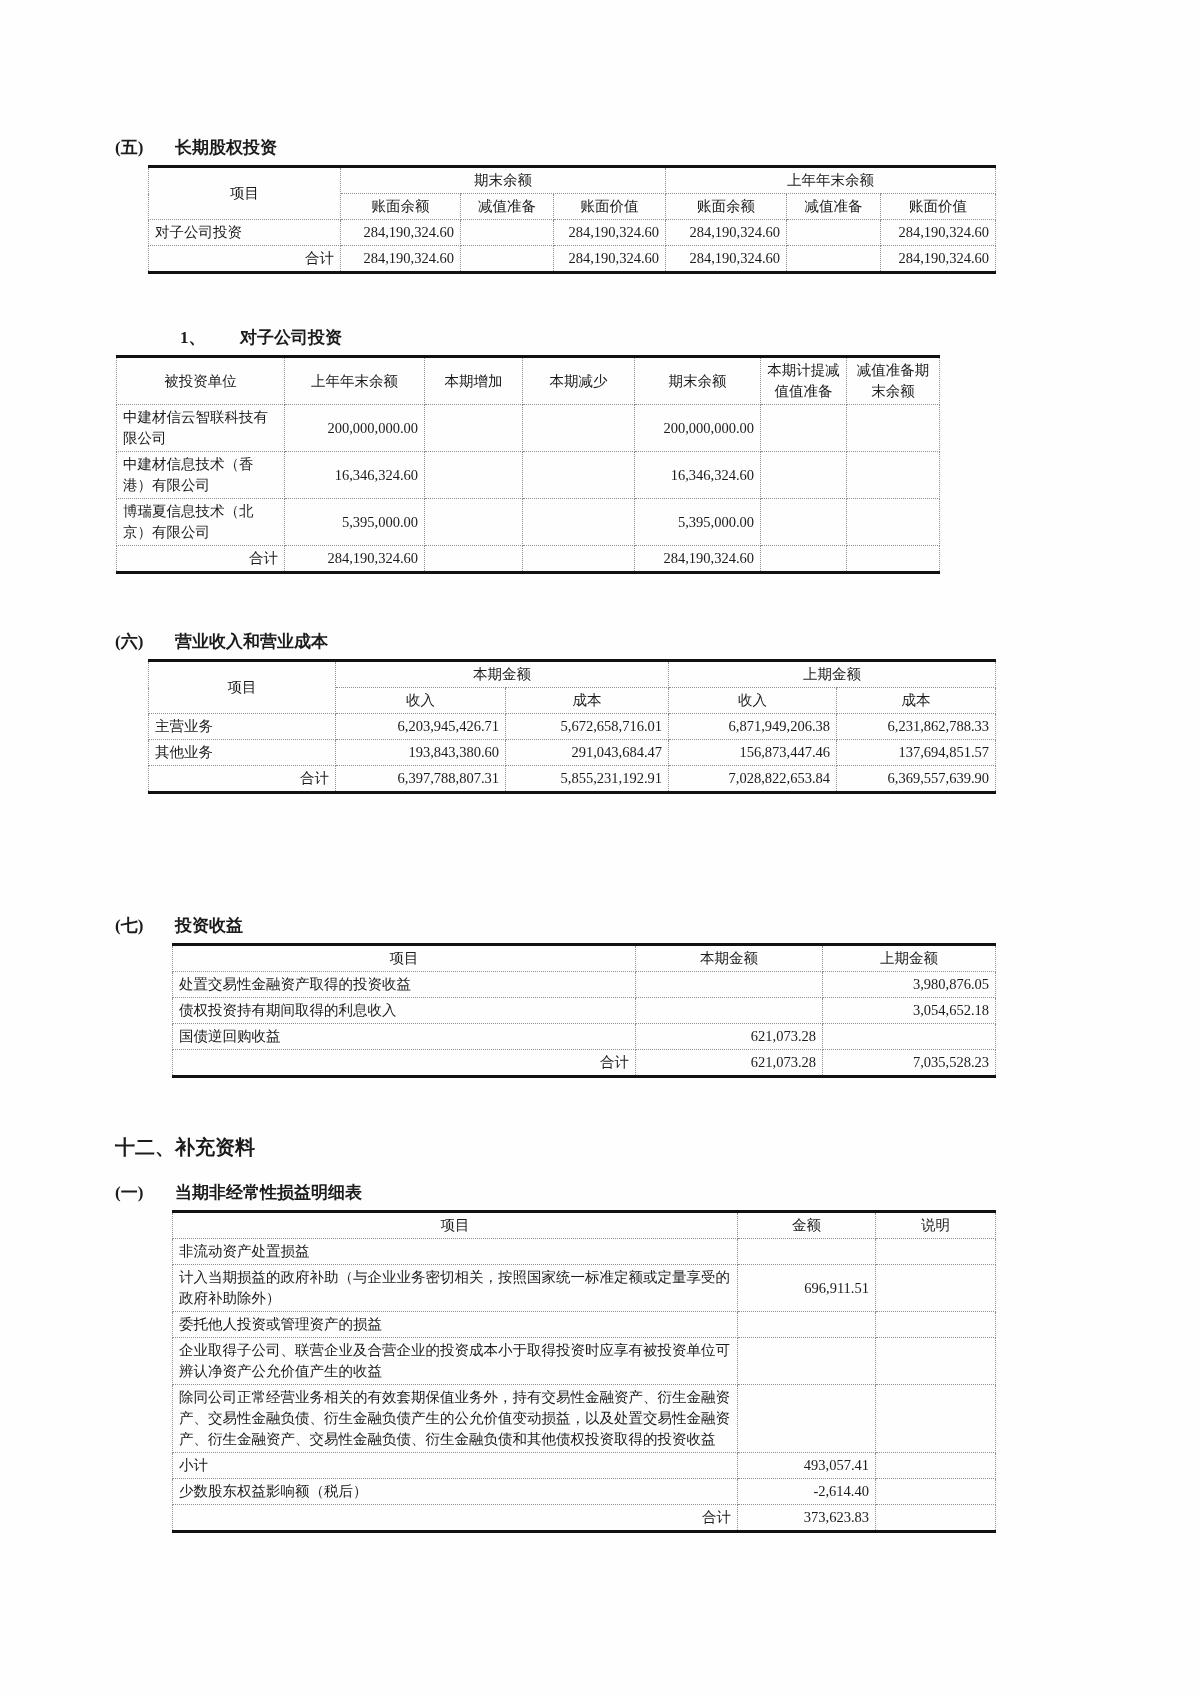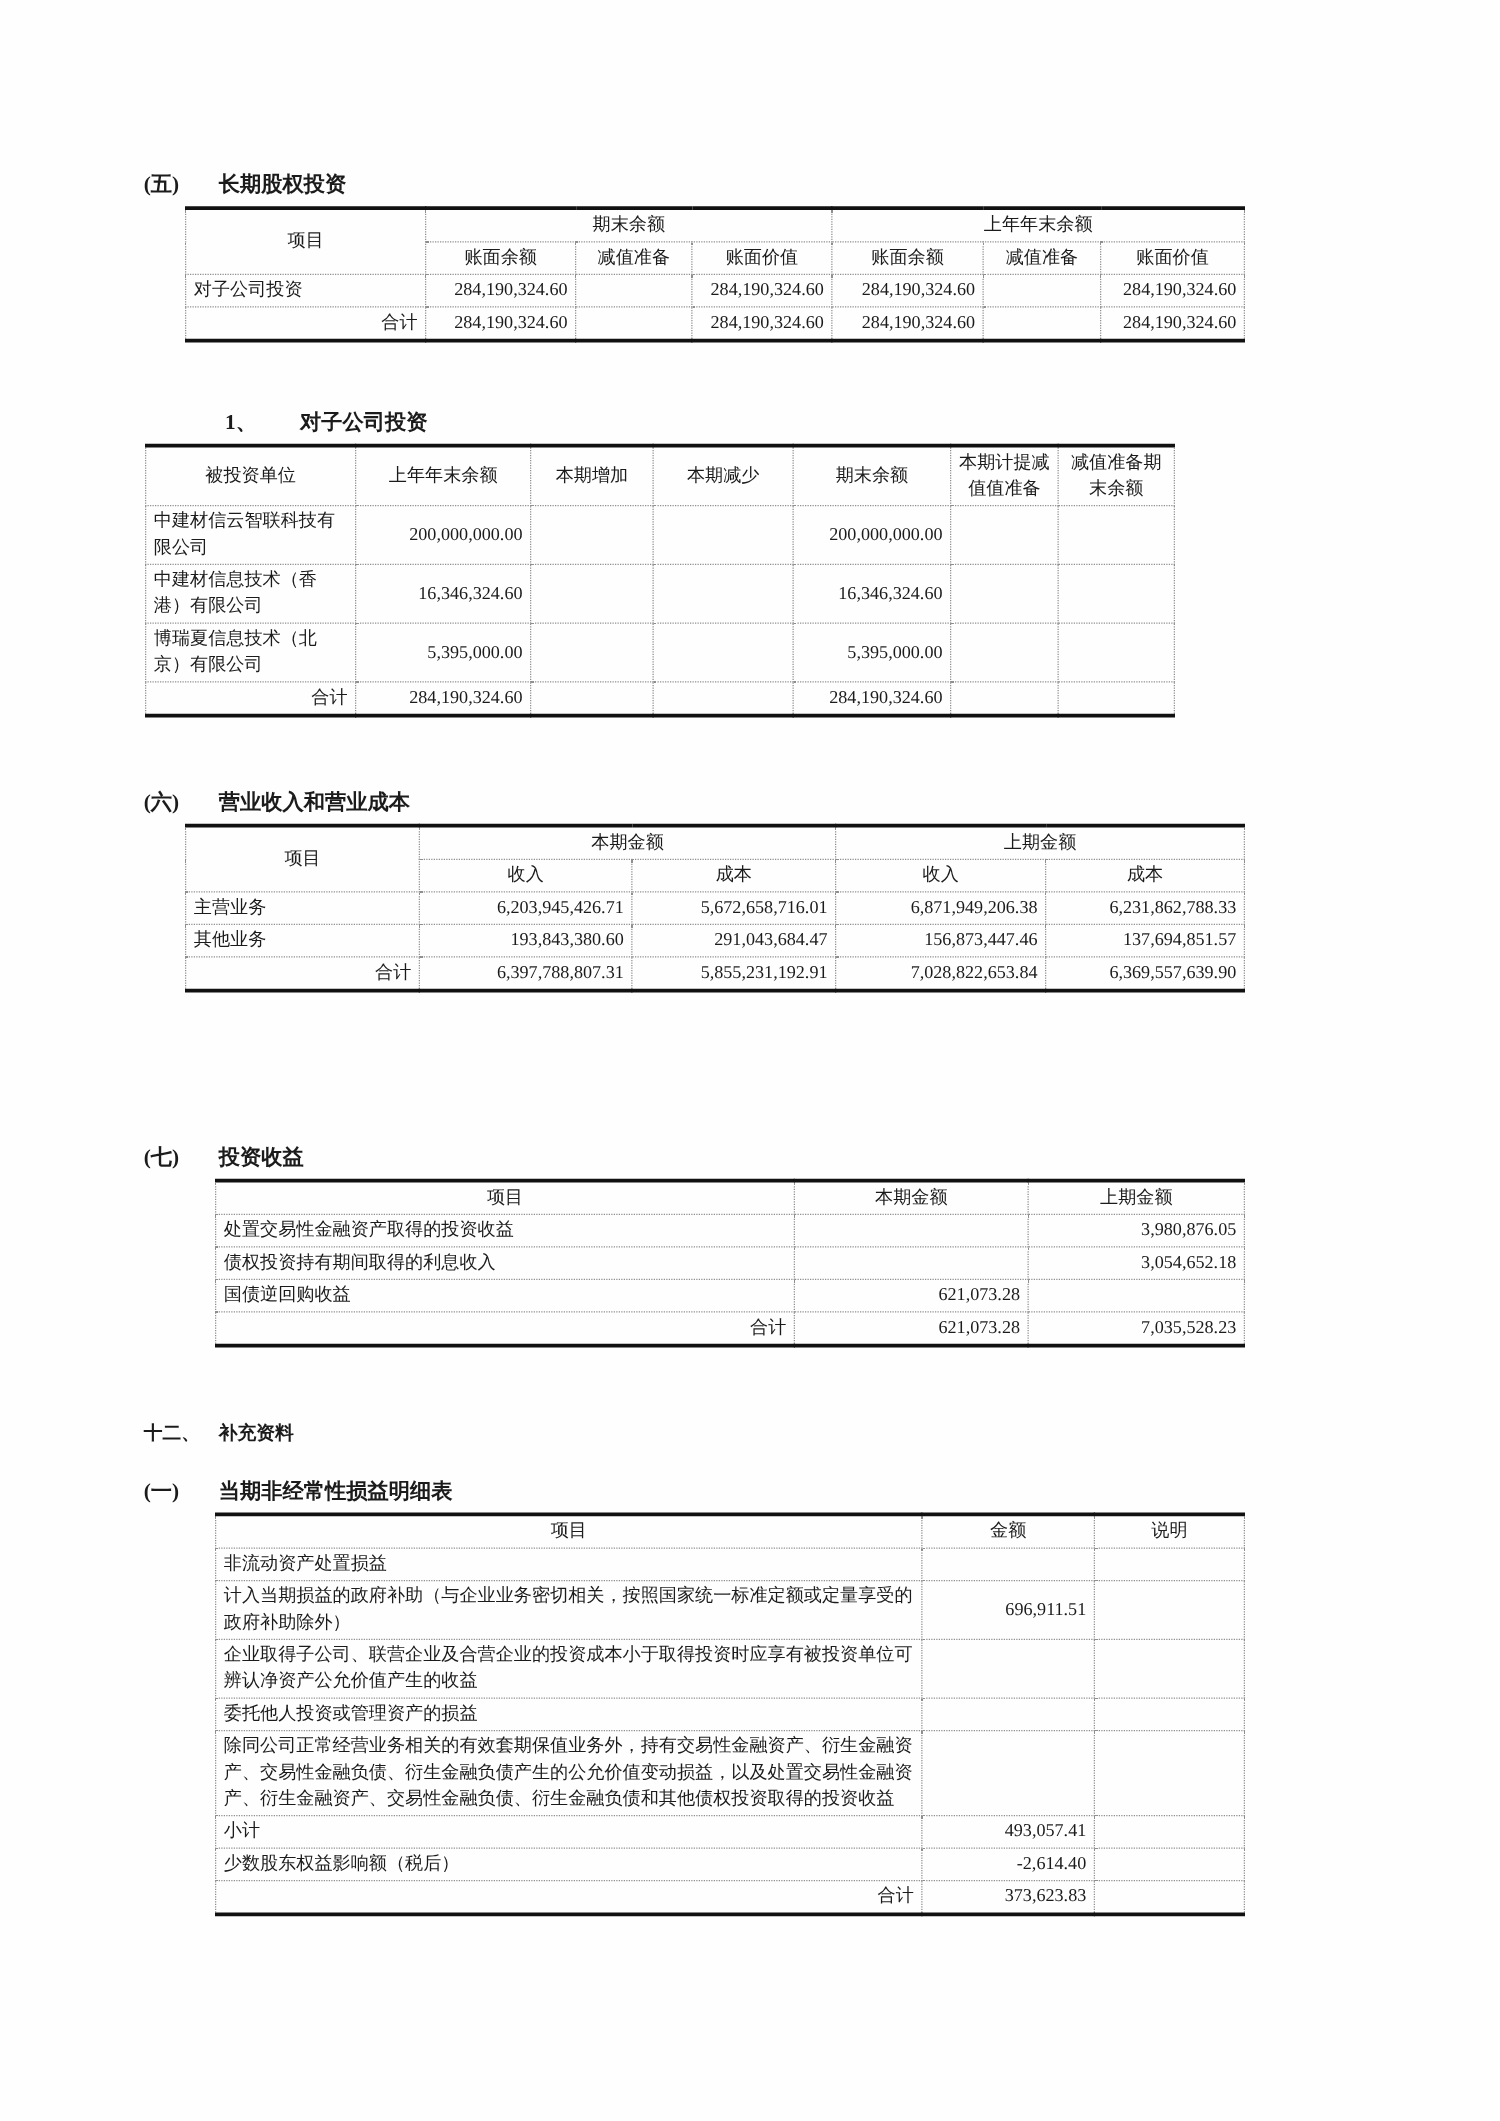--- a/index.html
+++ b/index.html
@@ -8,21 +8,21 @@
     width:1200px; height:1697px;
     font-family:"Liberation Serif","DejaVu Serif",serif;
     color:#1b1b1b;
   }
   .page { position:relative; width:1200px; height:1697px; padding-top:136px; overflow:hidden; background:#fefefe; }
 
   .heading { display:flex; align-items:baseline; font-weight:bold; font-size:17px; line-height:23px; }
   .heading .h-num { flex:0 0 60px; }
   .heading.lv1 { margin-left:115px; }
   .heading.lv2 { margin-left:180px; }
-  .heading.big { font-size:15px; }
+  .heading.big { font-size:20px; }
   .heading { margin-bottom:6px; }
 
   table.tbl {
     border-collapse:collapse; table-layout:fixed;
     font-size:14.5px;
     border-top:3px solid #111; border-bottom:3px solid #111;
   }
   .tbl th, .tbl td {
     border:1px dotted #8f8f8f;
     padding:2px 6px;
@@ -289,26 +289,26 @@
         <td class="lbl">非流动资产处置损益</td>
         <td class="num"></td>
         <td class="num"></td>
       </tr>
       <tr>
         <td class="lbl">计入当期损益的政府补助（与企业业务密切相关，按照国家统一标准定额或定量享受的政府补助除外）</td>
         <td class="num">696,911.51</td>
         <td class="num"></td>
       </tr>
       <tr>
+        <td class="lbl">委托他人投资或管理资产的损益</td>
+        <td class="num"></td>
+        <td class="num"></td>
+      </tr>
+      <tr>
         <td class="lbl">企业取得子公司、联营企业及合营企业的投资成本小于取得投资时应享有被投资单位可辨认净资产公允价值产生的收益</td>
-        <td class="num"></td>
-        <td class="num"></td>
-      </tr>
-      <tr>
-        <td class="lbl">委托他人投资或管理资产的损益</td>
         <td class="num"></td>
         <td class="num"></td>
       </tr>
       <tr>
         <td class="lbl">除同公司正常经营业务相关的有效套期保值业务外，持有交易性金融资产、衍生金融资产、交易性金融负债、衍生金融负债产生的公允价值变动损益，以及处置交易性金融资产、衍生金融资产、交易性金融负债、衍生金融负债和其他债权投资取得的投资收益</td>
         <td class="num"></td>
         <td class="num"></td>
       </tr>
       <tr>
         <td class="lbl">小计</td>

